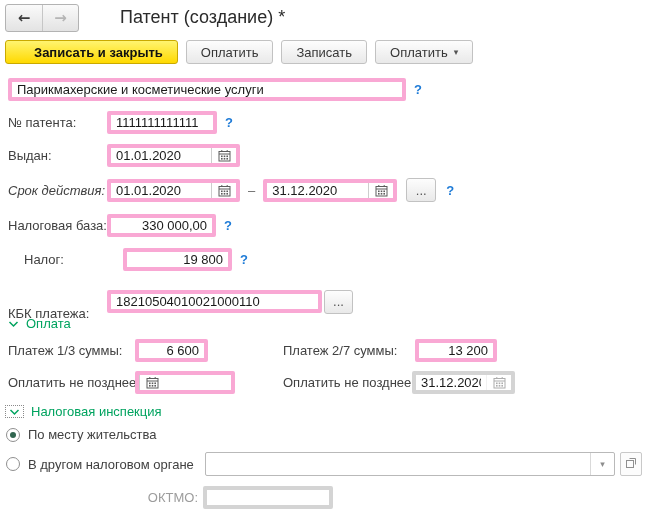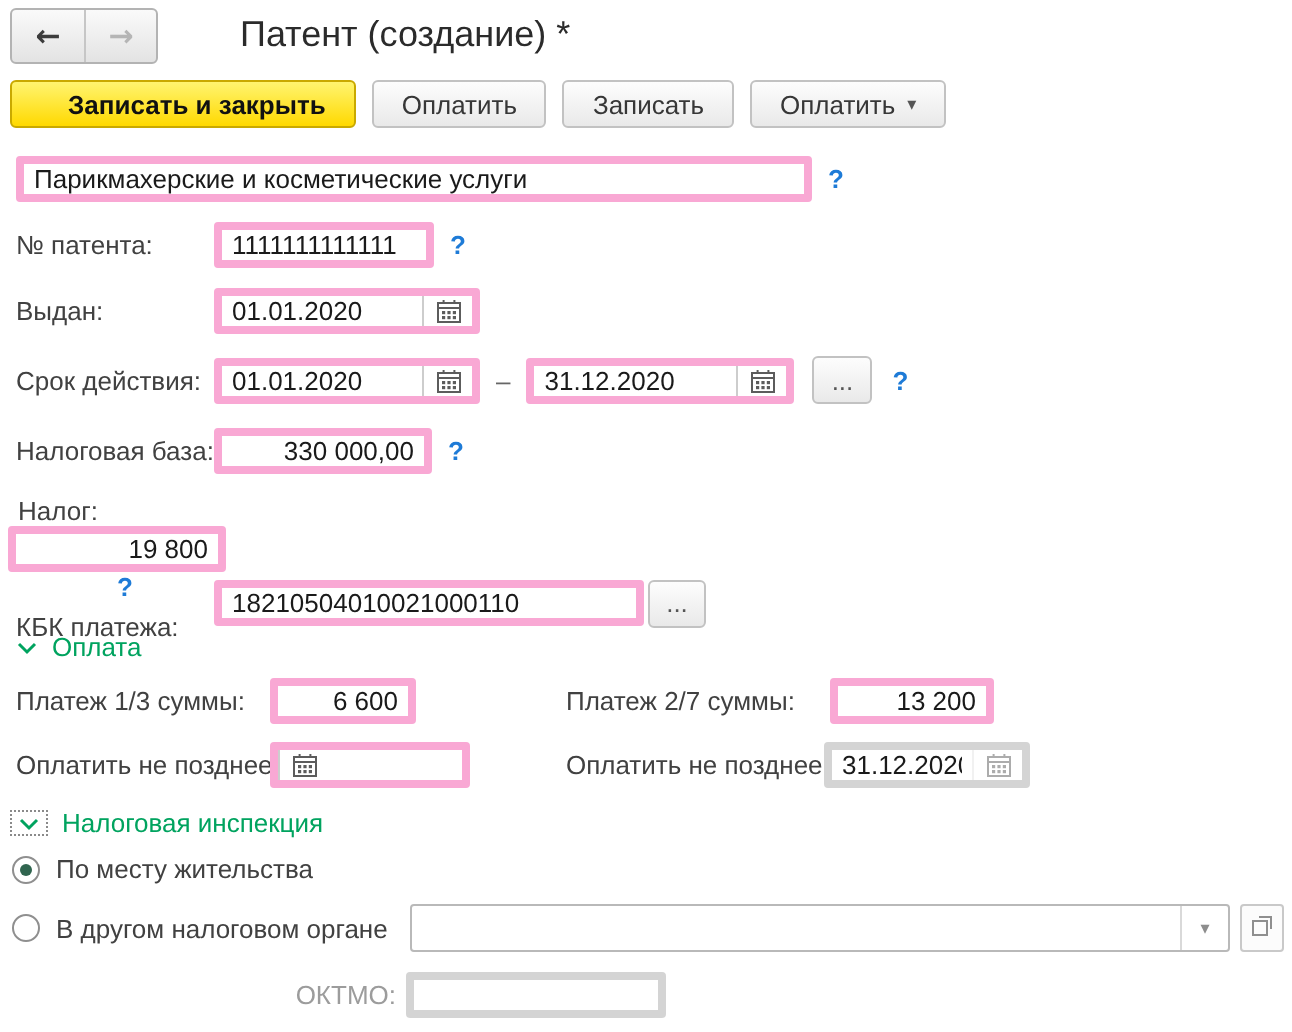--- a/index.html
+++ b/index.html
@@ -91,21 +91,21 @@
           <rect x="8.4" y="6.5" width="1.6" height="1.6" fill="#5c5c5c"></rect>
           <rect x="3" y="9" width="1.6" height="1.6" fill="#5c5c5c"></rect>
           <rect x="5.7" y="9" width="1.6" height="1.6" fill="#5c5c5c"></rect>
           <rect x="8.4" y="9" width="1.6" height="1.6" fill="#5c5c5c"></rect>
         </svg>
     </span>
   </div>
 </div>
 
 <div class="row" style="left:8px;top:178px;">
-  <span class="lbl" style="width:99px;">Срок действия:</span>
+  <span class="lbl" style="width:99px;font-style:italic;">Срок действия:</span>
   <div class="box" style="width:133px;">
     <input value="01.01.2020" style="">
     <span class="cal">
       <svg width="13" height="13" viewBox="0 0 13 13">
           <rect x="1" y="2.5" width="11" height="9.5" fill="none" stroke="#5c5c5c"></rect>
           <line x1="1" y1="5" x2="12" y2="5" stroke="#5c5c5c"></line>
           <line x1="3.8" y1="1" x2="3.8" y2="3" stroke="#5c5c5c"></line>
           <line x1="9.2" y1="1" x2="9.2" y2="3" stroke="#5c5c5c"></line>
           <rect x="3" y="6.5" width="1.6" height="1.6" fill="#5c5c5c"></rect>
           <rect x="5.7" y="6.5" width="1.6" height="1.6" fill="#5c5c5c"></rect>
@@ -139,21 +139,21 @@
 </div>
 
 <div class="row" style="left:8px;top:214px;">
   <span class="lbl" style="width:99px;">Налоговая база:</span>
   <div class="box" style="width:109px;">
     <input class="right" value="330 000,00" style="">
   </div>
   <span class="help" style="margin-left:8px;">?</span>
 </div>
 
-<div class="row" style="left:4px;top:248px;flex-direction:column;">
+<div class="row" style="left:24px;top:248px;">
   <span class="lbl" style="width:99px;">Налог:</span>
   <div class="box" style="width:109px;">
     <input class="right" value="19 800" style="">
   </div>
   <span class="help" style="margin-left:8px;">?</span>
 </div>
 
 <div class="row" style="left:8px;top:282px;">
   <span class="lbl" style="width:99px;margin-top:24px;">КБК платежа:</span>
   <div class="box" style="width:215px;">

